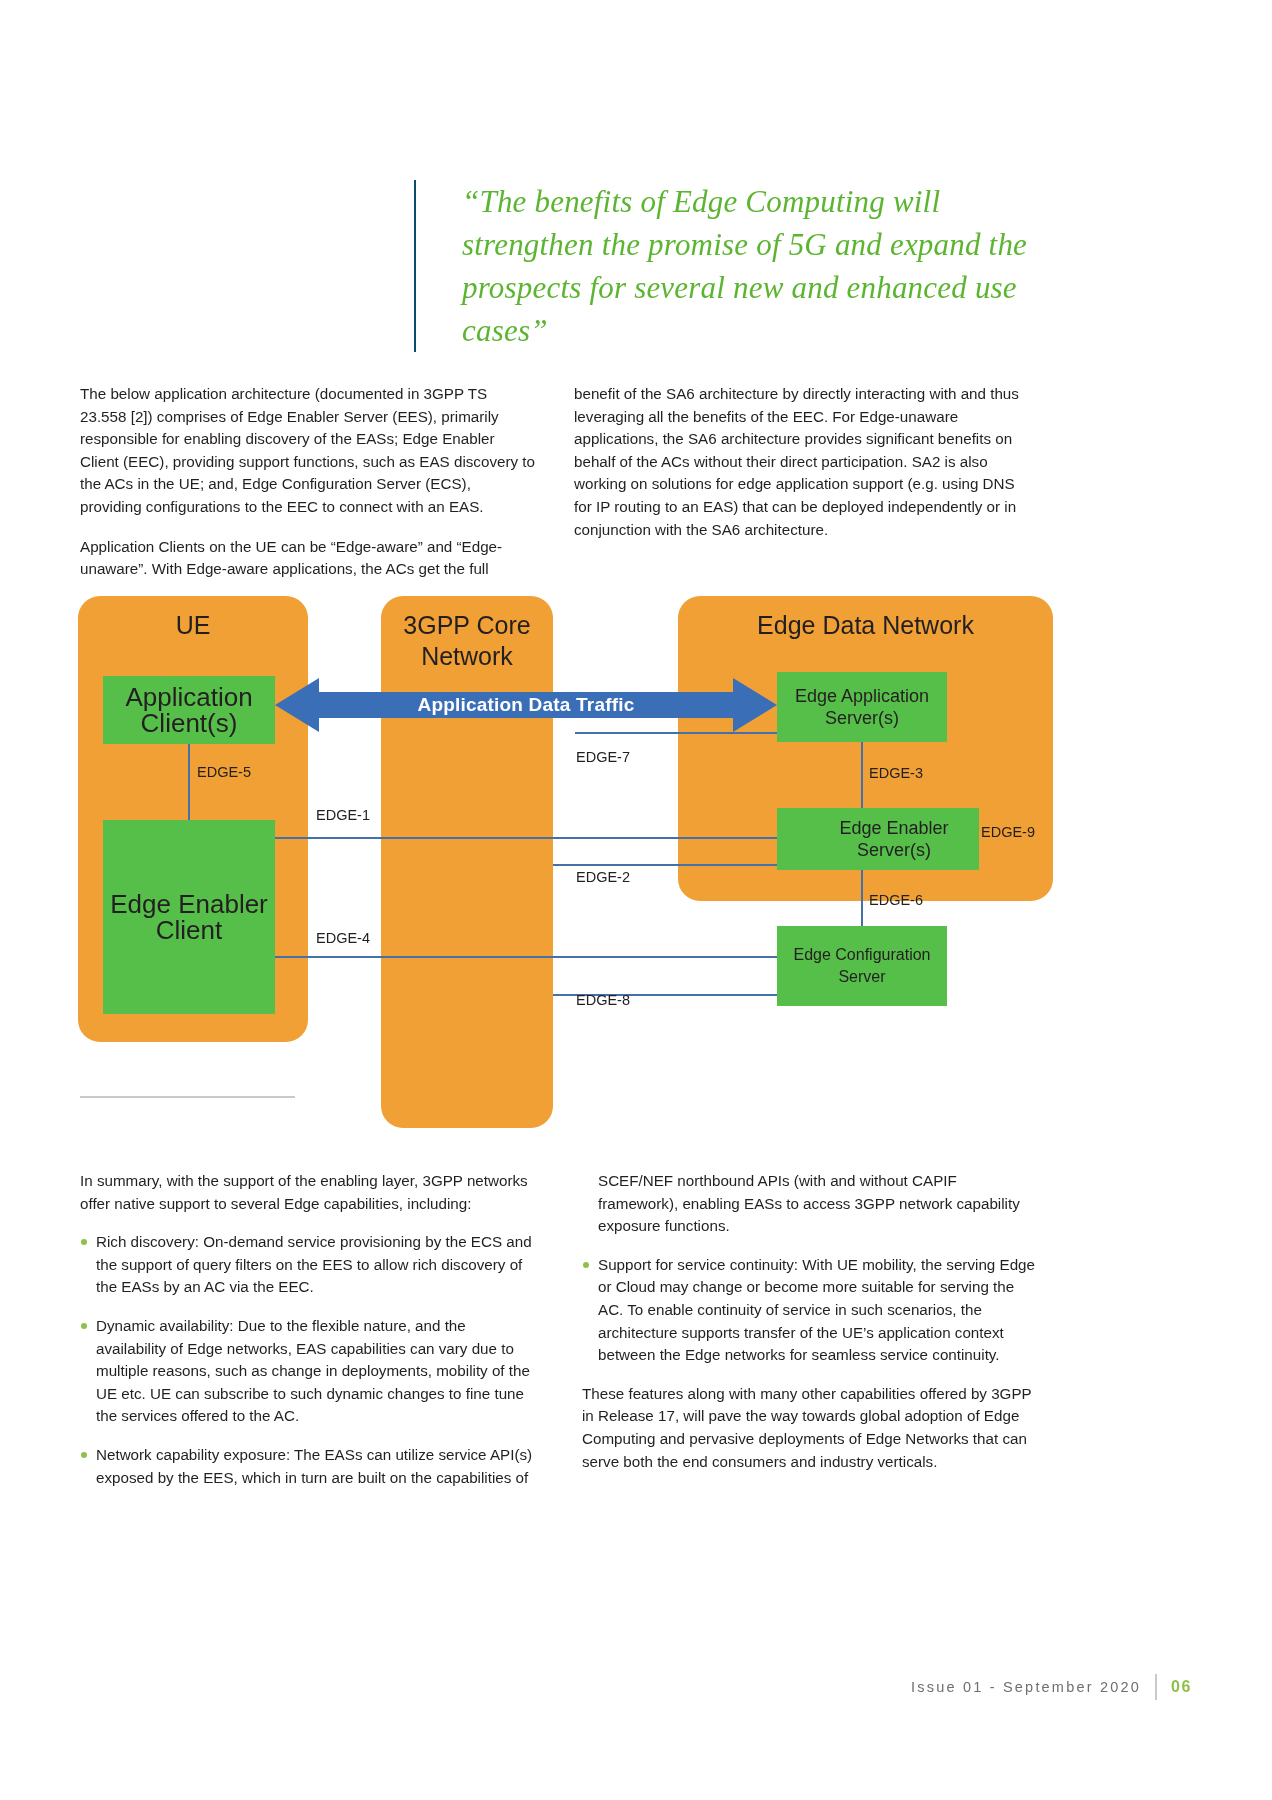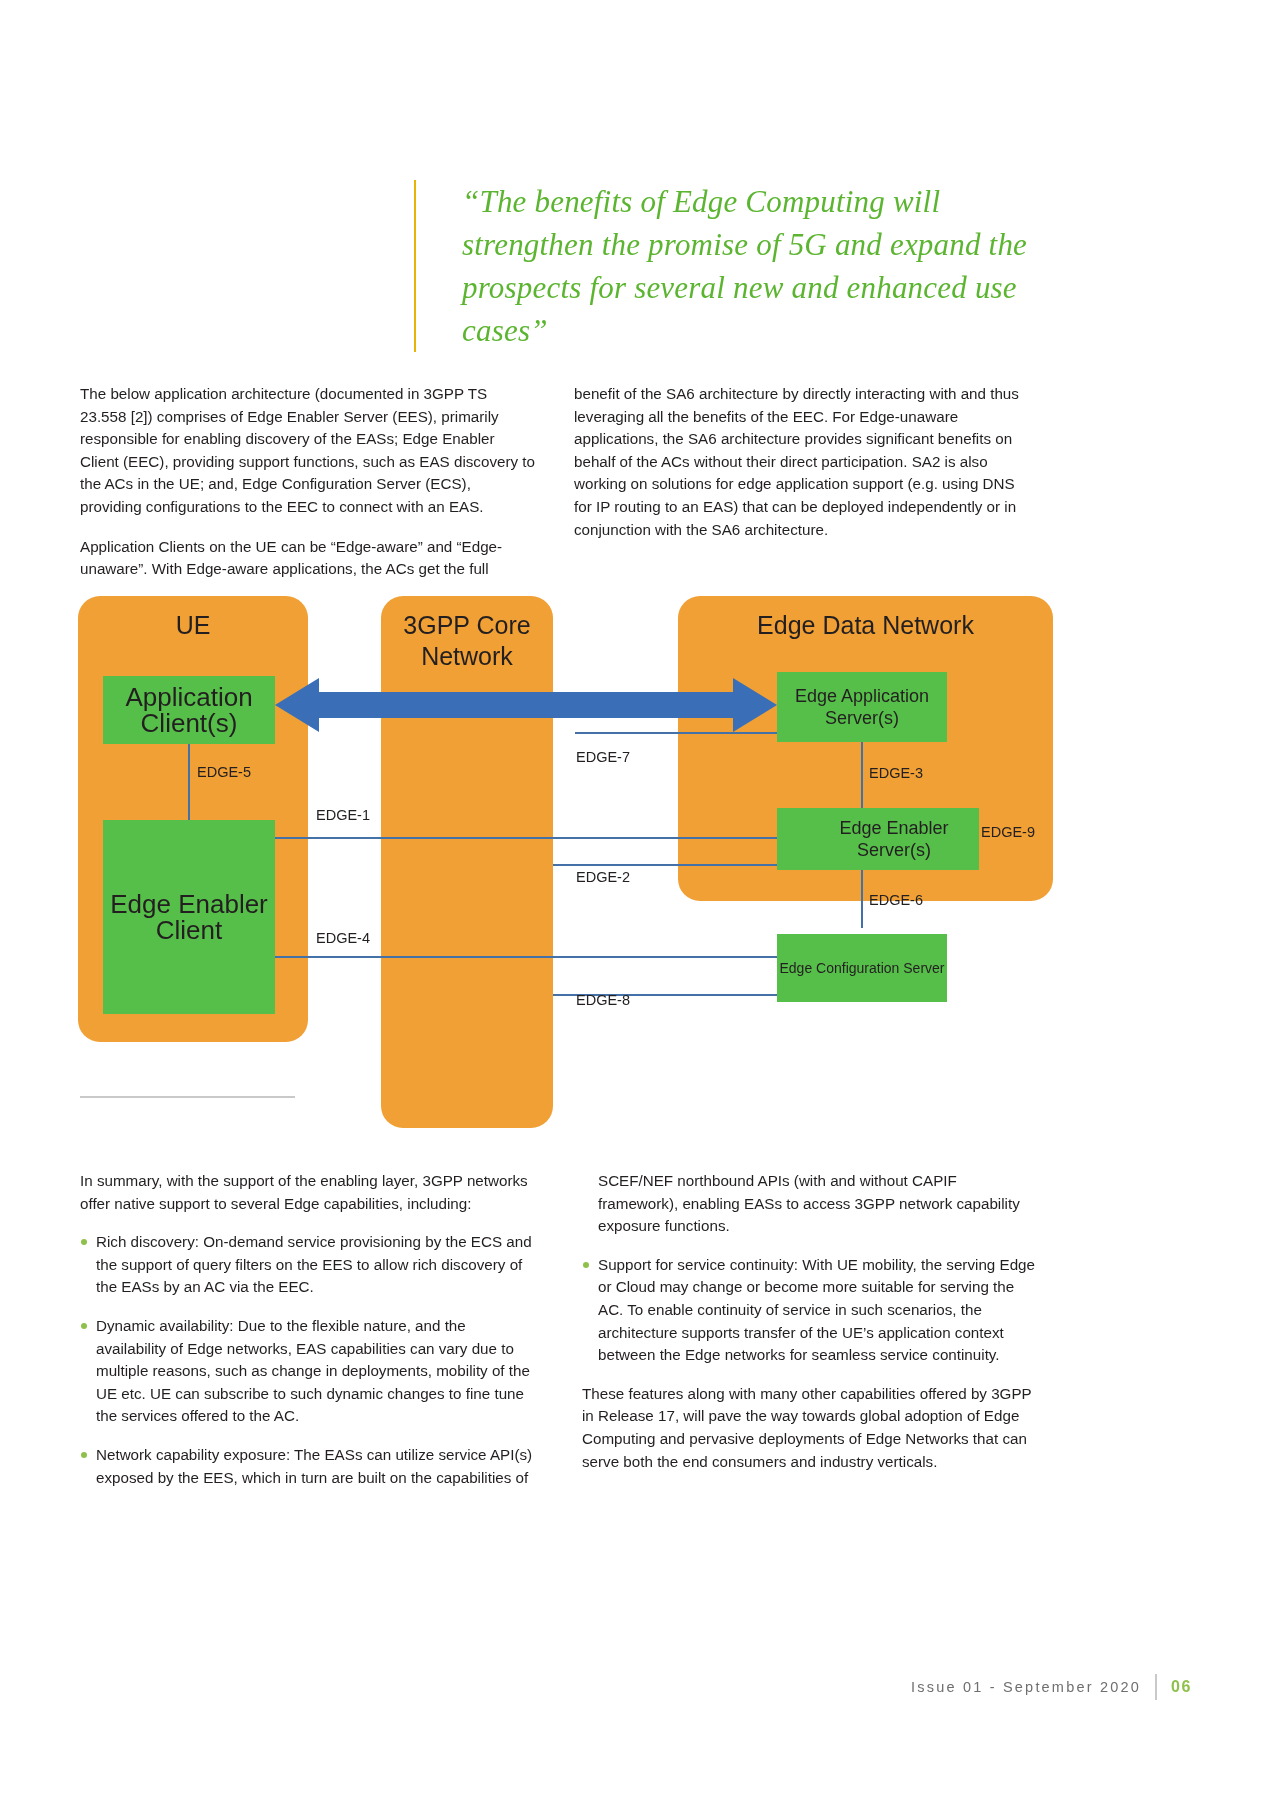--- a/index.html
+++ b/index.html
@@ -7,21 +7,21 @@
     width:1272px;height:1800px;background:#ffffff;
     font-family:"Liberation Sans", sans-serif;
     color:#231f20;position:relative;overflow:hidden;
   }
   .page{position:absolute;inset:0;}
 
   
   .pullquote{
     position:absolute;left:414px;top:180px;width:640px;
     padding-left:46px;
-    border-left:2px solid #eab308;
+    border-left:2px solid #0c4a6e;
     box-sizing:border-box;
   }
   .pullquote p{
     margin:0;
     font-family:"Liberation Serif", serif;
     font-style:italic;
     font-size:31px;
     line-height:43px;
     color:#5cb531;
     letter-spacing:.2px;
@@ -54,21 +54,21 @@
 
   .box-green{
     position:absolute;background:#56bf4a;
     display:flex;align-items:center;justify-content:center;text-align:center;
     font-size:26px;line-height:26px;color:#231f20;
   }
   .ac-box{left:25px;top:80px;width:172px;height:68px;}
   .eec-box{left:25px;top:224px;width:172px;height:194px;}
   .eas-box{left:699px;top:76px;width:170px;height:70px;font-size:18px;line-height:22px;}
   .ees-box{left:699px;top:212px;width:170px;height:62px;font-size:18px;line-height:22px;padding-left:32px;}
-  .ecs-box{left:699px;top:330px;width:170px;height:68px;font-size:14px;line-height:22px;margin-top:8px;}
+  .ecs-box{left:699px;top:330px;width:170px;height:80px;font-size:16px;line-height:22px;}
 
   
   .vline{position:absolute;width:1.5px;background:#4472a8;}
   .hline{position:absolute;height:1.5px;background:#4472a8;}
 
   .edge-lbl{
     position:absolute;font-size:14.5px;color:#231f20;white-space:nowrap;
   }
 
   
@@ -175,20 +175,21 @@
     <div class="box-green ac-box">Application Client(s)</div>
     <div class="box-green eec-box">Edge Enabler Client</div>
     <div class="box-green eas-box">Edge Application Server(s)</div>
     <div class="box-green ees-box">Edge Enabler Server(s)</div>
     <div class="box-green ecs-box">Edge Configuration Server</div>
 
     <div class="arrow-wrap">
       <svg width="502" height="62" viewBox="0 0 502 62">
         <polygon points="0,31 44,4 44,18 458,18 458,4 502,31 458,58 458,44 44,44 44,58" fill="#3a6fb8"></polygon>
       </svg>
+      <div class="arrow-text">Application Data Traffic</div>
     </div>
 
     <span class="edge-lbl" style="left:119px;top:168px;">EDGE-5</span>
     <span class="edge-lbl" style="left:238px;top:211px;">EDGE-1</span>
     <span class="edge-lbl" style="left:498px;top:153px;">EDGE-7</span>
     <span class="edge-lbl" style="left:498px;top:273px;">EDGE-2</span>
     <span class="edge-lbl" style="left:791px;top:169px;">EDGE-3</span>
     <span class="edge-lbl" style="left:791px;top:296px;">EDGE-6</span>
     <span class="edge-lbl" style="left:903px;top:228px;">EDGE-9</span>
     <span class="edge-lbl" style="left:238px;top:334px;">EDGE-4</span>

